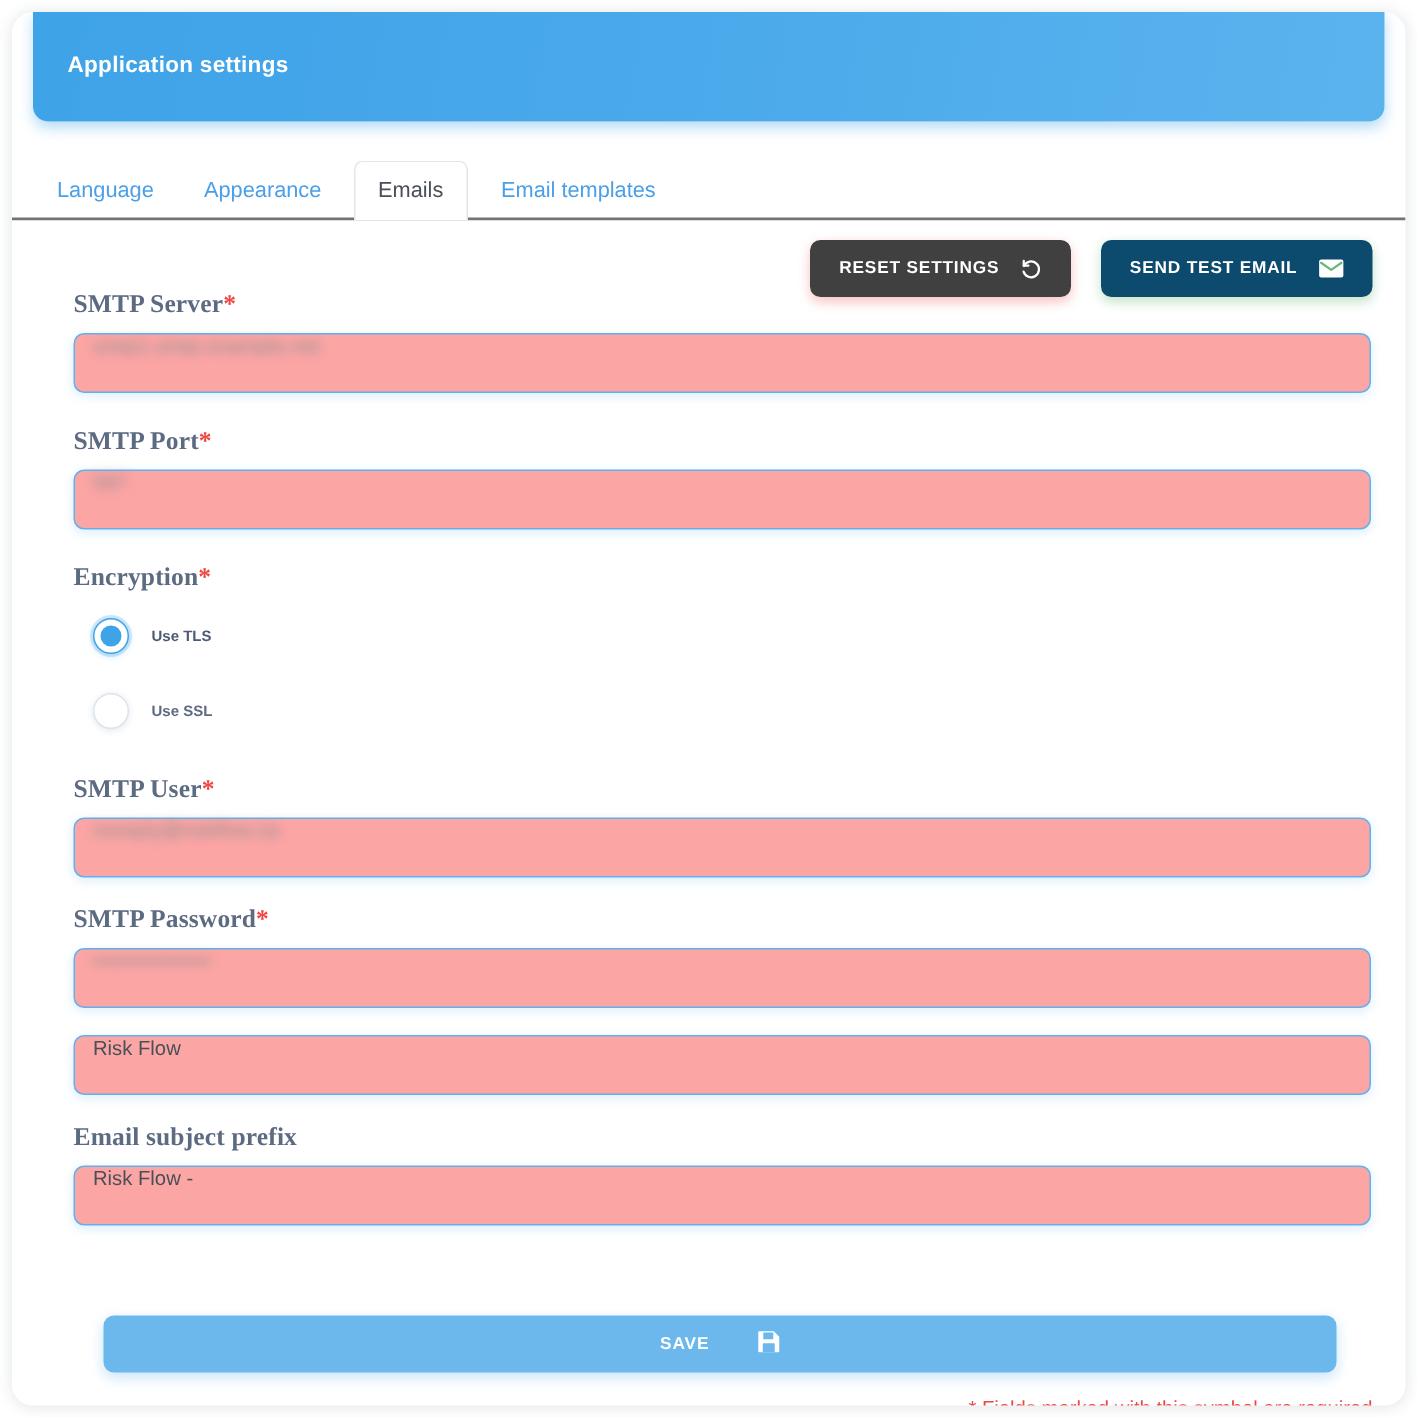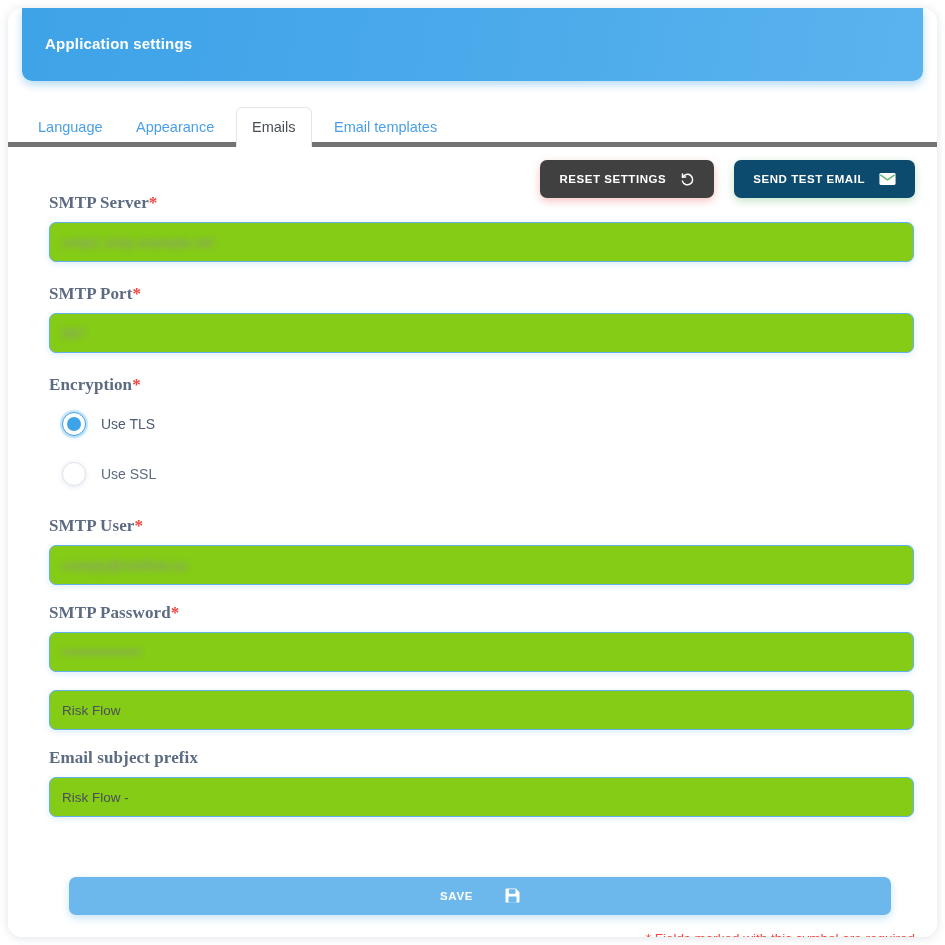--- a/index.html
+++ b/index.html
@@ -55,21 +55,21 @@
     letter-spacing: 0.2px;
   }
 
   
   .tabs {
     position: absolute;
     left: 0;
     top: 99px;
     width: 929px;
     height: 40px;
-    border-bottom: 5px solid #737373;
+    border-bottom: 2px solid #737373;
   }
   .tab {
     position: absolute;
     top: 0;
     height: 40px;
     line-height: 38px;
     padding: 0 15px;
     font-size: 14.5px;
     color: #4a9fe8;
     background: transparent;
@@ -141,29 +141,28 @@
     letter-spacing: 0.1px;
     font-family: Liberation Serif, serif;
   }
   .req { color: #f0453f; font-weight: bold; }
 
   .input {
     width: 865px;
     height: 40px;
     border: 1px solid #62b0ec;
     border-radius: 7px;
-    background: #84cc16;
+    background: #fca5a5;
     box-shadow: 0 2px 7px rgba(98,176,236,0.22);
     font-size: 13.5px;
     color: #4a4f57;
     padding: 0 12px;
     font-family: "Liberation Sans", sans-serif;
     outline: none;
     display: flex;
-    align-items: center;
   }
 
   
   .redacted {
     color: #8d8d8d;
     filter: blur(3.4px);
     user-select: none;
     font-size: 13.5px;
     letter-spacing: 0.2px;
   }
@@ -197,21 +196,21 @@
     box-shadow: 0 0 0 2px rgba(63,163,232,0.22), 0 1px 5px rgba(63,163,232,0.35);
   }
   .radio.checked::after {
     content: "";
     position: absolute;
     left: 4px; top: 4px;
     width: 14px; height: 14px;
     border-radius: 50%;
     background: #3fa3e8;
   }
-  .radio-label { font-size: 14px; color: #5d6b82; font-weight: normal; }
+  .radio-label { font-size: 10px; color: #5d6b82; font-weight: bold; }
   .radio-label.on { color: #4d5b72; }
 
   
   .save-btn {
     position: absolute;
     left: 61px;
     top: 730px;
     width: 822px;
     height: 38px;
     background: #6cb8ec;

